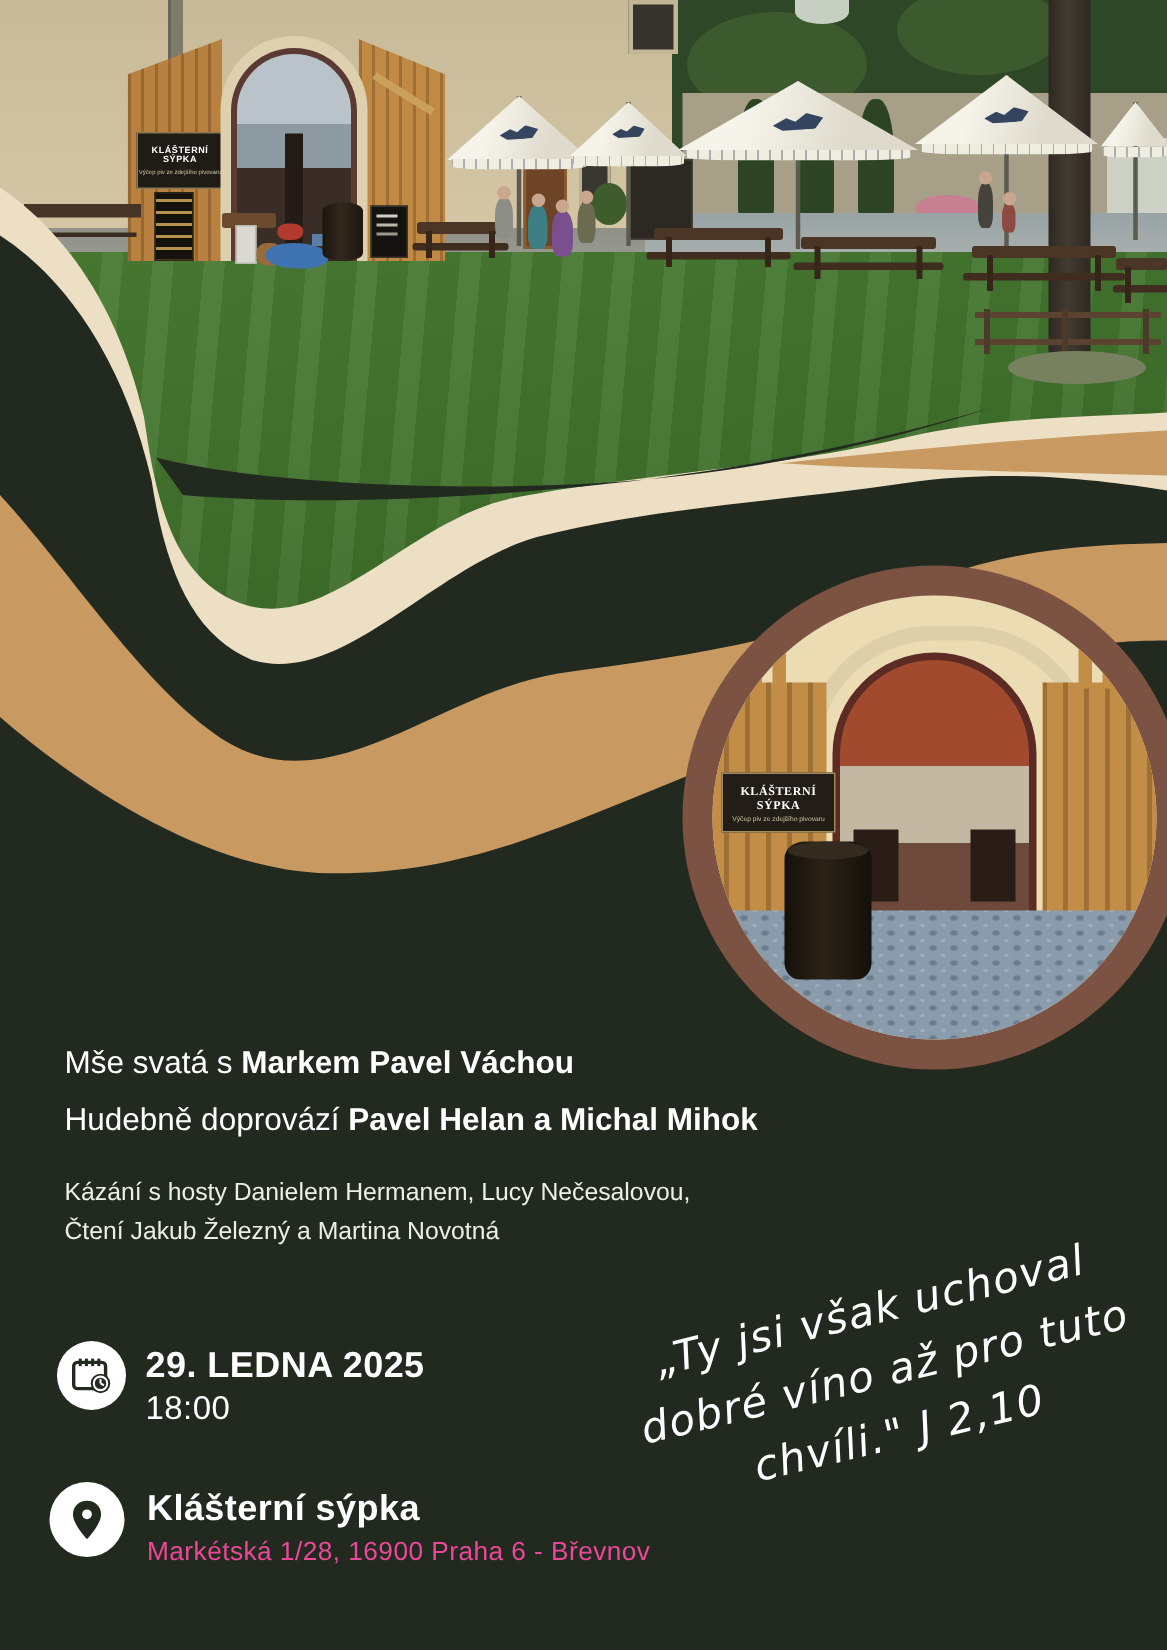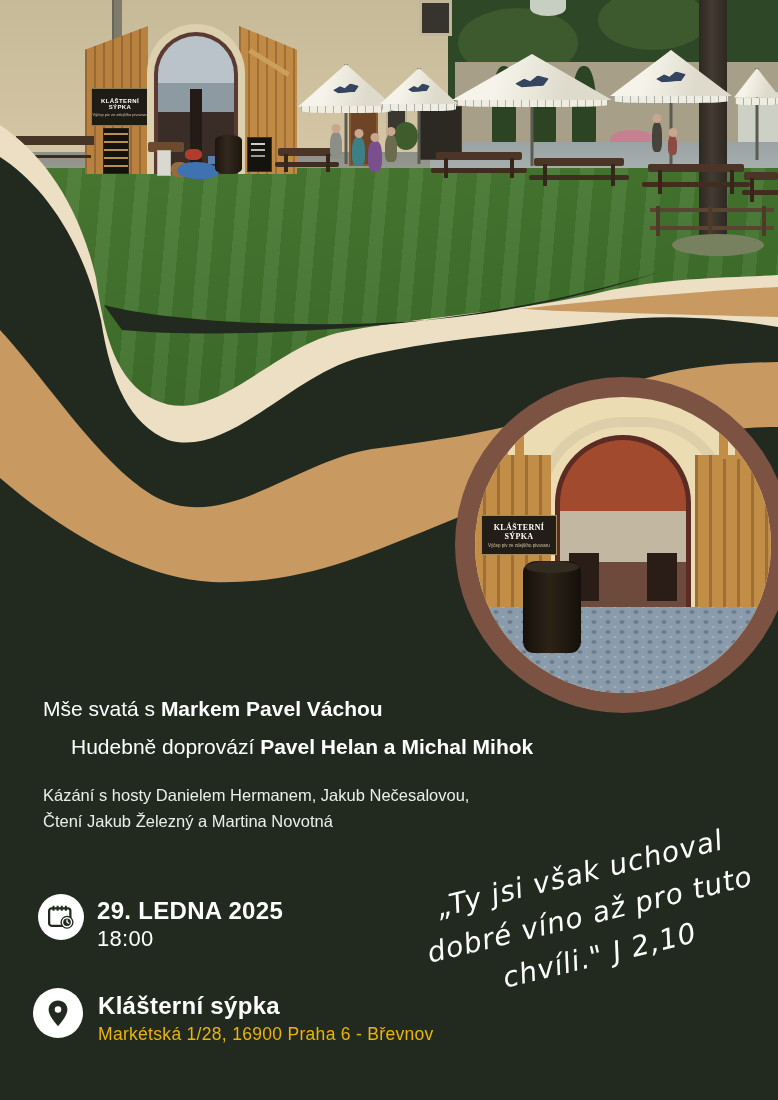--- a/index.html
+++ b/index.html
@@ -112,30 +112,30 @@
   .c-cobbles{position:absolute;left:0;top:210px;width:296px;height:86px;background:#8a9cab;
      background-image:radial-gradient(rgba(45,65,80,.35) 2px,transparent 3px),radial-gradient(rgba(220,230,238,.25) 1px,transparent 2px);
      background-size:14px 10px,14px 10px;background-position:0 0,7px 5px;}
 
   
   .content{position:absolute;left:0;top:0;width:778px;height:1100px;z-index:4;color:#fff;}
   .title{position:absolute;left:42px;top:514px;font-size:46px;font-weight:bold;letter-spacing:1.5px;line-height:1.56;}
   .subline{position:absolute;left:43px;font-size:21px;font-weight:normal;}
   .subline b{font-weight:bold;}
   .s1{top:697px;}
-  .s2{top:735px;margin-left:28px;}
+  .s2{top:735px;}
   .para{position:absolute;left:43px;top:783px;font-size:16.5px;line-height:1.56;color:#eceee9;}
   .row-ico{position:absolute;width:50px;height:50px;border-radius:50%;background:#fff;display:flex;align-items:center;justify-content:center;}
   .ico-cal{left:38px;top:894px;width:46px;height:46px;}
   .ico-pin{left:33px;top:988px;}
   .big{position:absolute;font-size:24px;font-weight:bold;letter-spacing:.3px;}
   .d1{left:97px;top:897px;text-align:center;}
   .d2{left:97px;top:926px;font-size:22px;font-weight:normal;}
   .v1{left:98px;top:992px;}
-  .v2{left:98px;top:1024px;font-size:17.5px;font-weight:normal;color:#eab308;}
+  .v2{left:98px;top:1024px;font-size:17.5px;font-weight:normal;color:#ec4899;}
   .quote{position:absolute;left:388px;top:852px;width:404px;transform:rotate(-13.5deg);
      font-family:"DejaVu Sans",sans-serif;font-style:italic;font-size:28px;line-height:1.5;
      letter-spacing:1px;text-align:center;color:#fff;z-index:4;}
 </style>
 </head>
 <body>
 
 <div class="poster">
 
   <div class="photo">
@@ -295,21 +295,21 @@
       <div class="c-barrel"></div>
     </div>
   </div>
 
   <div class="content">
 
     <div class="subline s1"><span>Mše svatá s </span><b>Markem Pavel Váchou</b></div>
     <div class="subline s2"><span>Hudebně doprovází </span><b>Pavel Helan a Michal Mihok</b></div>
 
     <div class="para">
-      <div>Kázání s hosty Danielem Hermanem, Jakub Nečesalovou,</div>
+      <div>Kázání s hosty Danielem Hermanem, Lucy Nečesalovou,</div>
       <div>Čtení Jakub Železný a Martina Novotná</div>
     </div>
 
     <div class="row-ico ico-cal">
       <svg width="30" height="30" viewBox="0 0 24 24">
         <rect x="2.5" y="5" width="17" height="14" rx="2" fill="none" stroke="#222a20" stroke-width="1.8"></rect>
         <line x1="6" y1="3" x2="6" y2="7" stroke="#222a20" stroke-width="1.6"></line>
         <line x1="9.3" y1="3" x2="9.3" y2="7" stroke="#222a20" stroke-width="1.6"></line>
         <line x1="12.6" y1="3" x2="12.6" y2="7" stroke="#222a20" stroke-width="1.6"></line>
         <line x1="15.9" y1="3" x2="15.9" y2="7" stroke="#222a20" stroke-width="1.6"></line>

